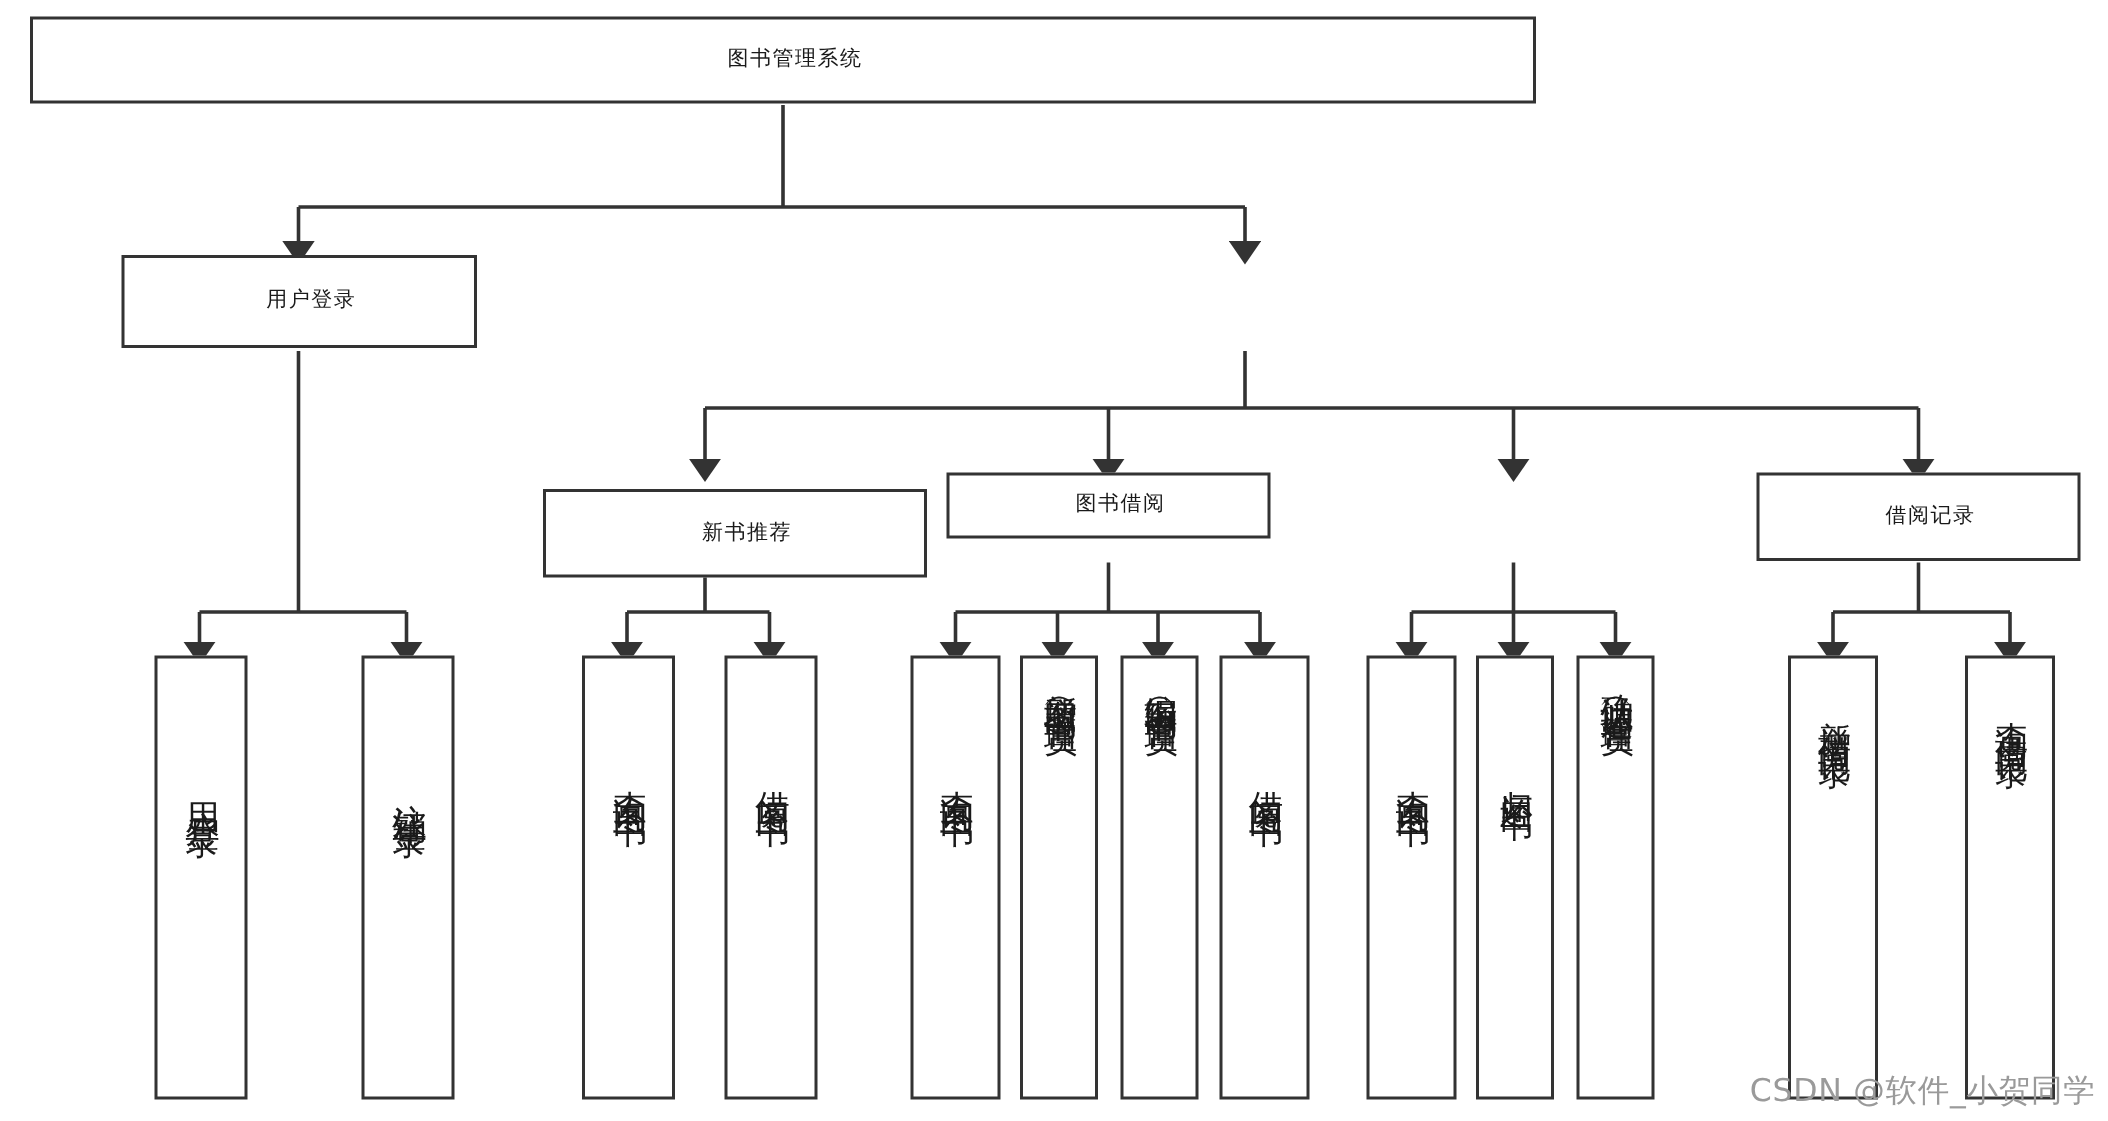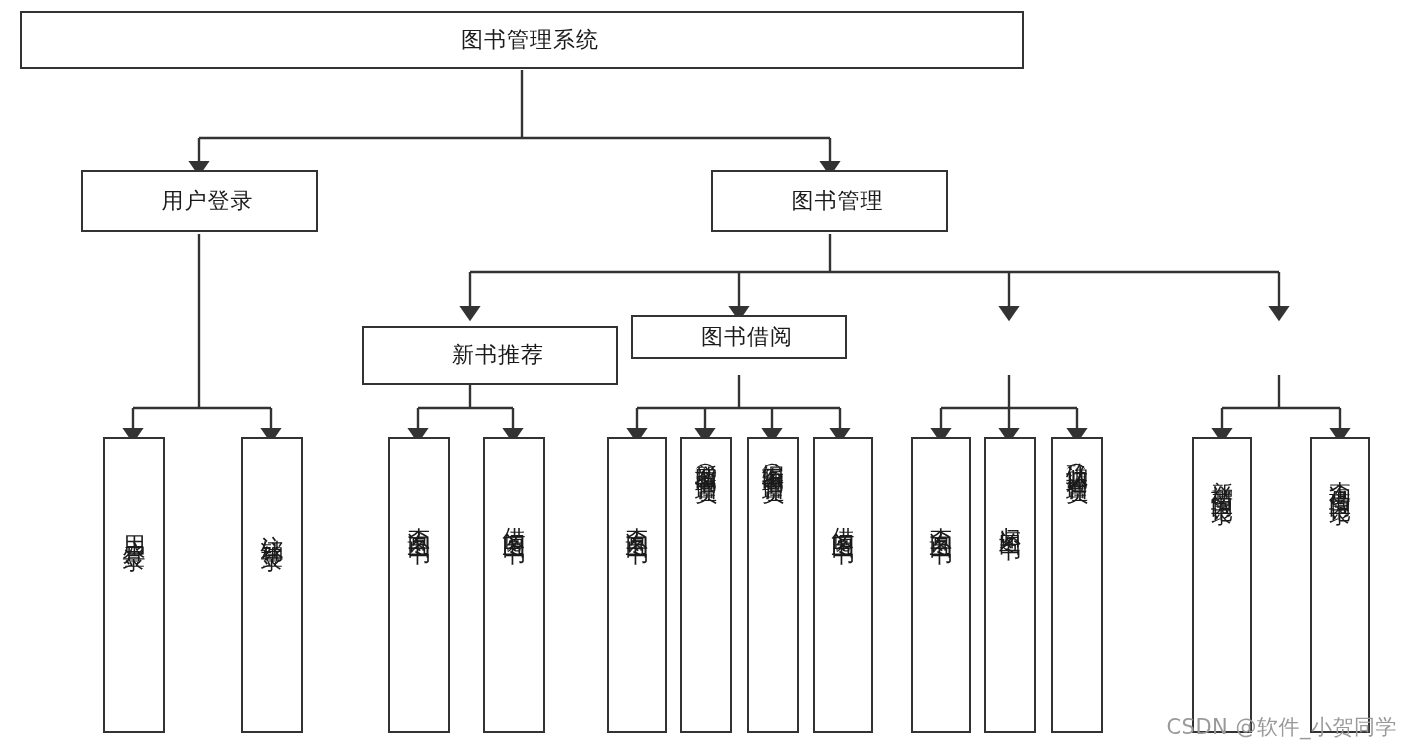--- a/index.html
+++ b/index.html
@@ -36,21 +36,21 @@
     border: 2px solid #333333;
     display: flex;
     align-items: center;
     justify-content: center;
     color: #1a1a1a;
     line-height: 1.12;
     text-align: center;
     white-space: nowrap;
   }
   .node.horizontal {
-    font-size: 22px;
+    font-size: 14px;
     letter-spacing: 1px;
     padding-left: 16px;
   }
   
   .node.vertical {
     align-items: flex-start;
     justify-content: center;
     padding-top: 0;
   }
   .node.vertical .vlabel {
@@ -127,27 +127,27 @@
       <path d="M1222,408 L1340,408"></path>
       <path d="M1222,408 L1222,433" marker-end="url(#arrowhead)"></path>
       <path d="M1340,408 L1340,433" marker-end="url(#arrowhead)"></path>
     </g>
   </svg>
 
   <div class="node horizontal" style="left:20px; top:11px; width:1004px; height:58px;">图书管理系统</div>
 
   <div class="node horizontal" style="left:81px; top:170px; width:237px; height:62px;">用户登录</div>
 
-  <div class="node horizontal" style="left:711px; top:170px; width:237px; height:62px;">图书管理</div>
 
   <div class="node horizontal" style="left:362px; top:326px; width:256px; height:59px;">新书推荐</div>
 
   <div class="node horizontal" style="left:631px; top:315px; width:216px; height:44px;">图书借阅</div>
 
 
+  <div class="node horizontal" style="left:1171px; top:315px; width:216px; height:59px;">借阅记录</div>
 
   <div class="node vertical" style="left:103px; top:437px; width:62px; height:296px; padding-top:78px;">
     <span class="vlabel">用户登录</span>
   </div>
 
   <div class="node vertical" style="left:241px; top:437px; width:62px; height:296px; padding-top:78px;">
     <span class="vlabel">注销登录</span>
   </div>
 
   <div class="node vertical" style="left:388px; top:437px; width:62px; height:296px; padding-top:70px;">

